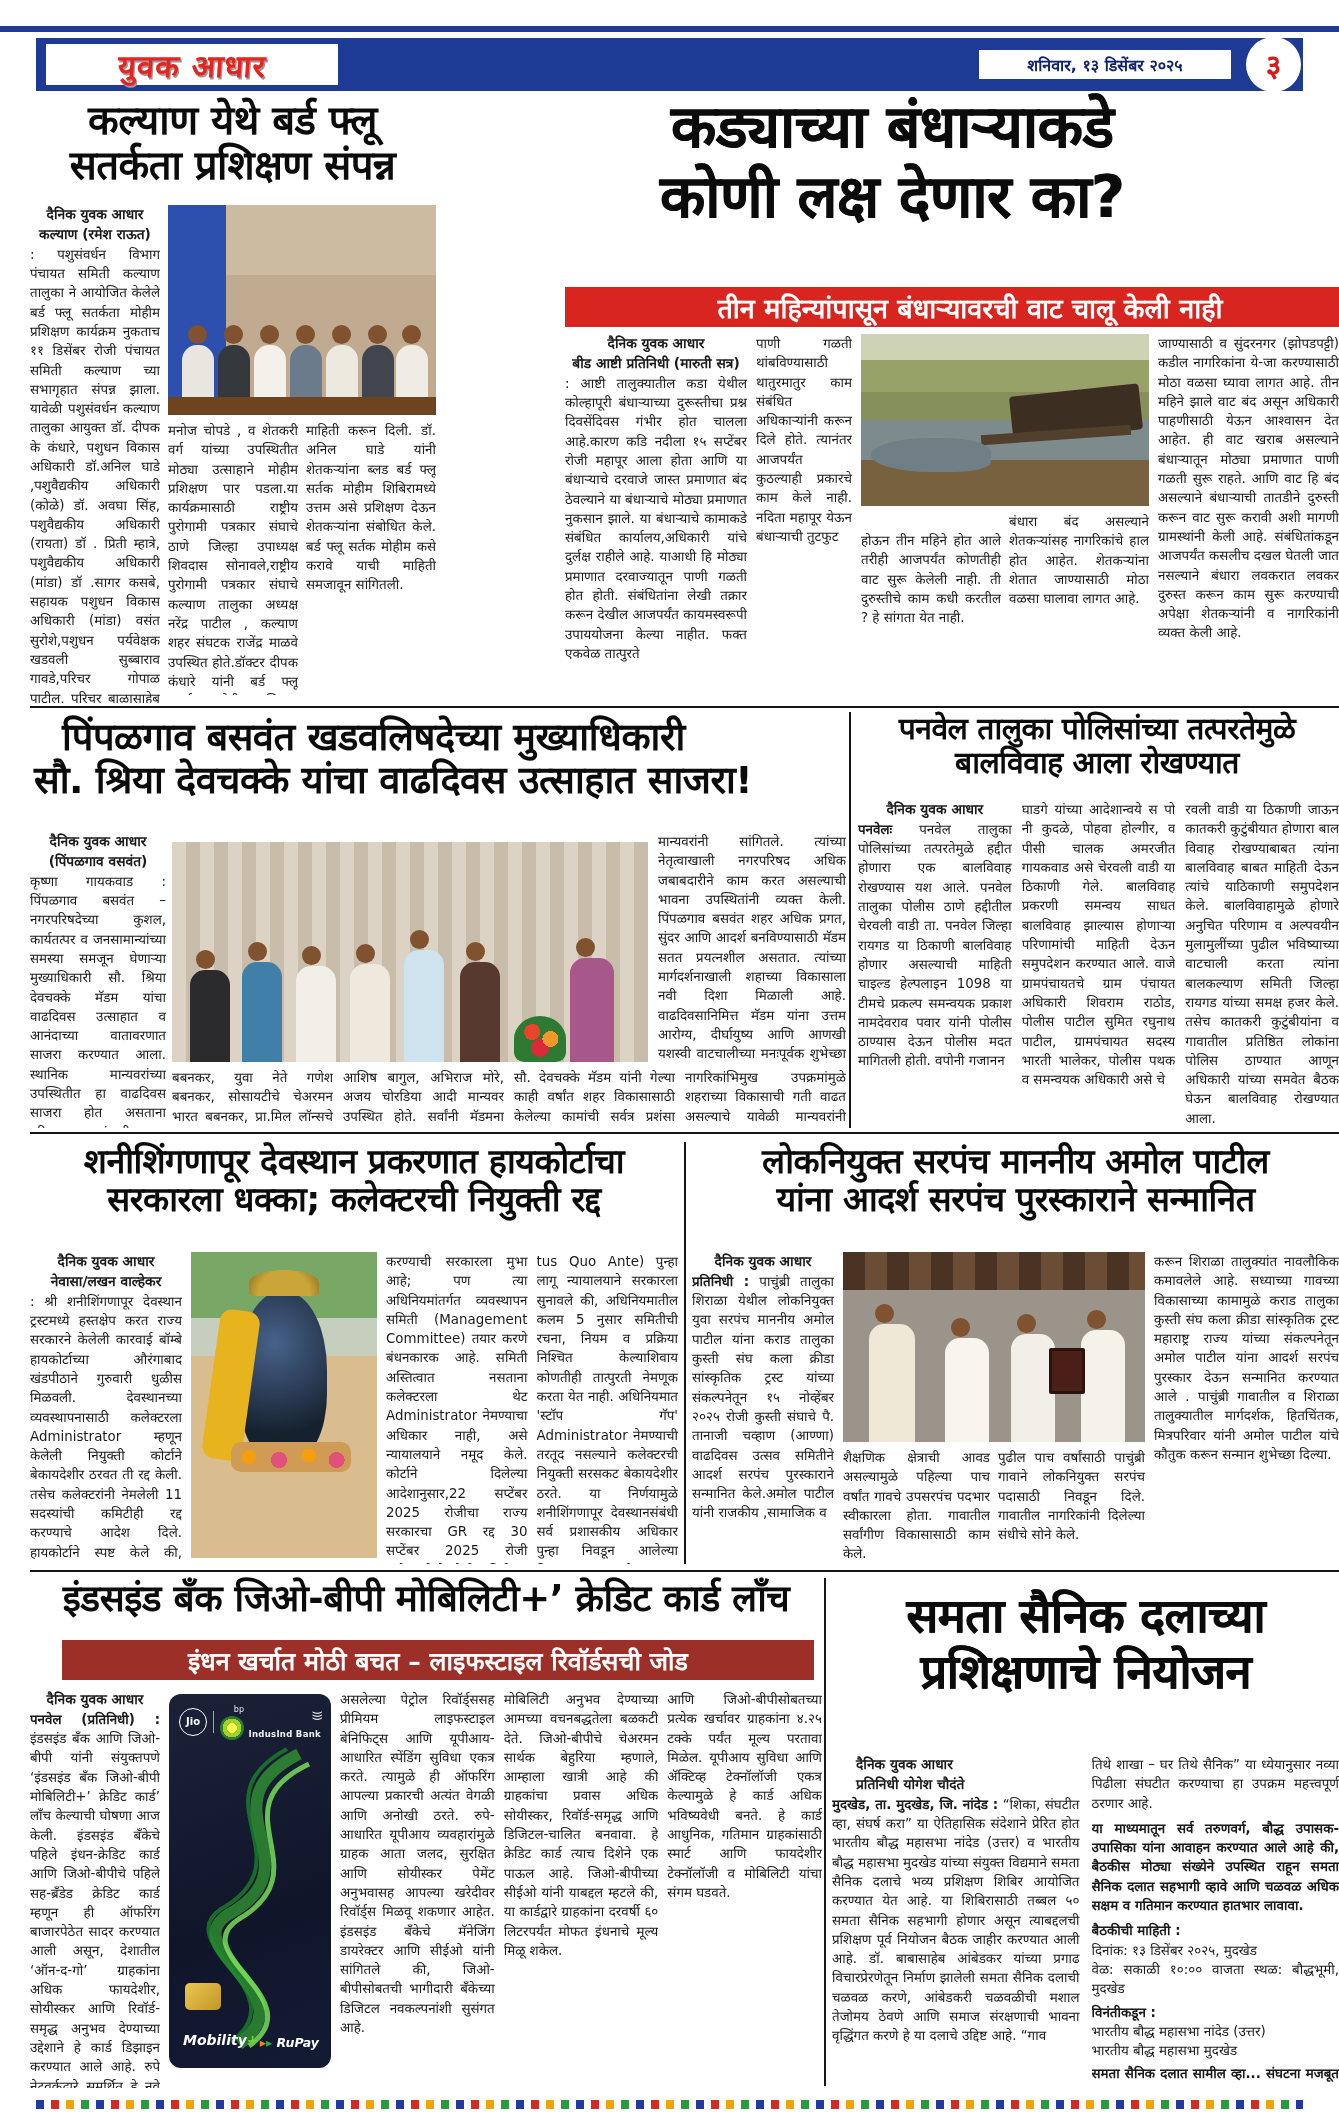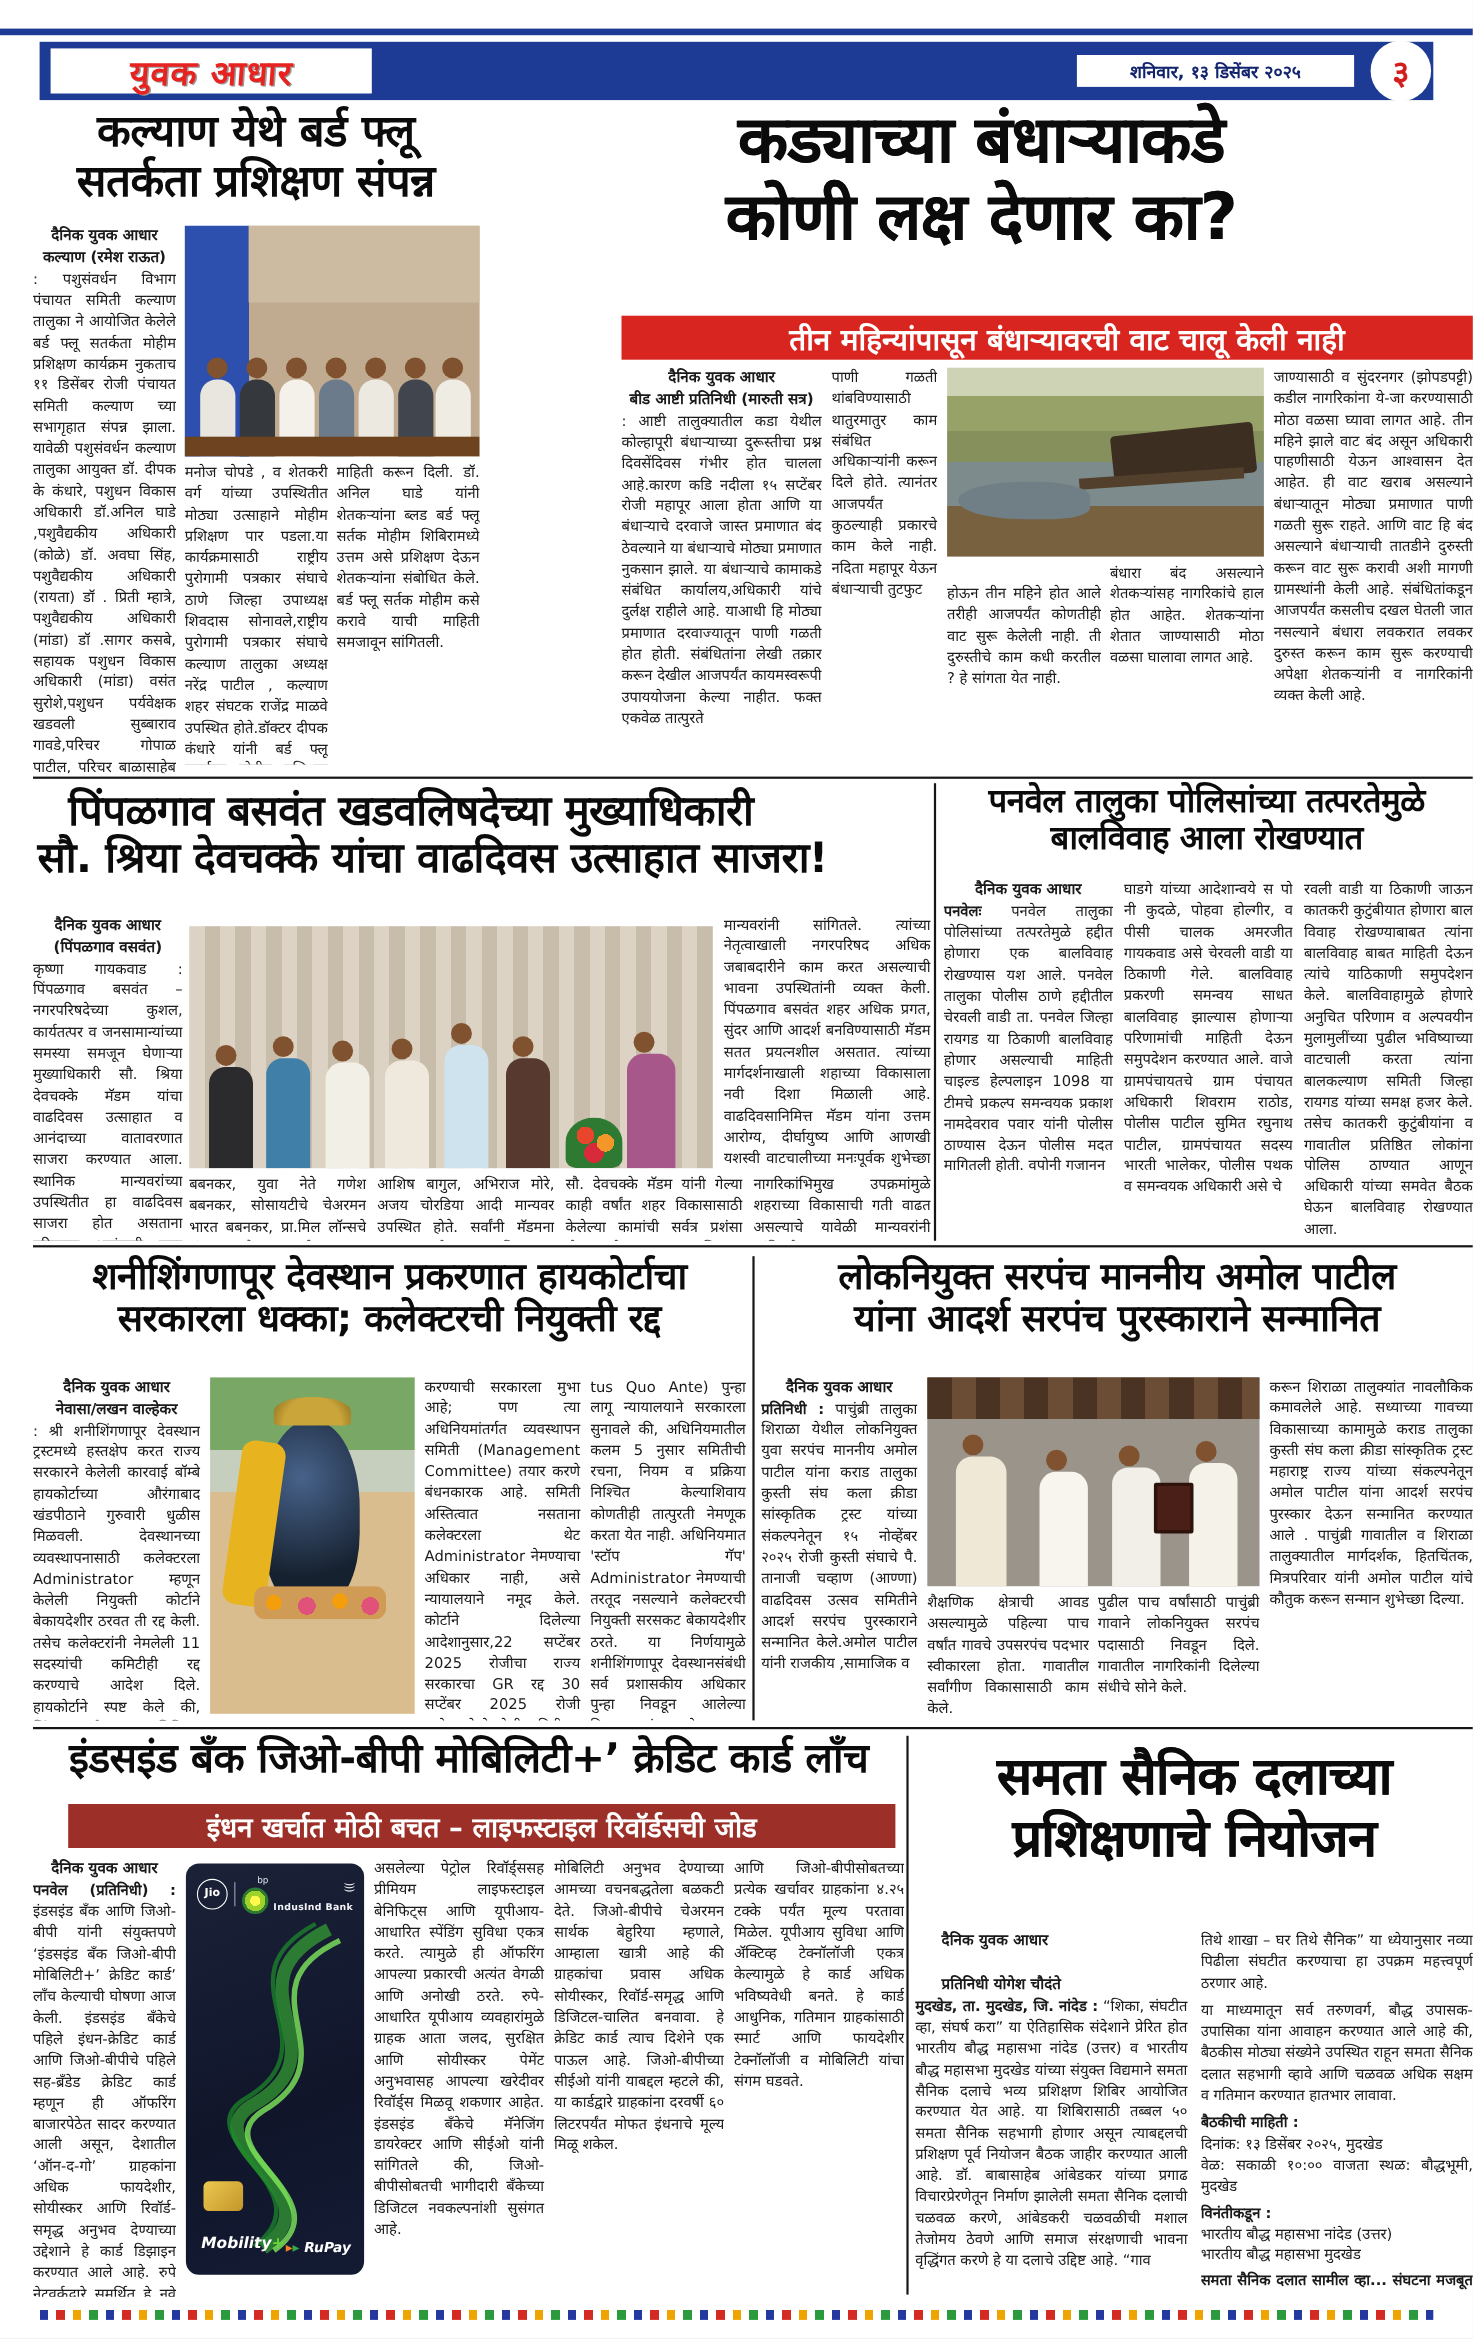--- a/index.html
+++ b/index.html
@@ -256,27 +256,27 @@
 
   <div class="abs rule" style="left:824px;top:1578px;width:2px;height:508px;"></div>
 
   <div class="abs hl hvy" style="left:832px;top:1588px;width:507px;font-size:47px;line-height:1.2;">
     <div>समता सैनिक दलाच्या</div>
     <div>प्रशिक्षणाचे नियोजन</div>
   </div>
   <div class="abs bd row" style="left:832px;top:1755px;width:507px;height:332px;gap:12px;">
     <div class="c" style="flex:1;">
       <span class="byl" style="text-align:left;padding-left:24px;">दैनिक युवक आधार</span>
-      <span class="byl" style="text-align:left;padding-left:24px;margin-top:20px;">प्रतिनिधी योगेश चौदंते</span>
+      <span class="byl" style="text-align:left;padding-left:24px;">प्रतिनिधी योगेश चौदंते</span>
       <span class="dl">मुदखेड, ता. मुदखेड, जि. नांदेड :</span>
       <span>“शिका, संघटीत व्हा, संघर्ष करा” या ऐतिहासिक संदेशाने प्रेरित होत भारतीय बौद्ध महासभा नांदेड (उत्तर) व भारतीय बौद्ध महासभा मुदखेड यांच्या संयुक्त विद्यमाने समता सैनिक दलाचे भव्य प्रशिक्षण शिबिर आयोजित करण्यात येत आहे. या शिबिरासाठी तब्बल ५० समता सैनिक सहभागी होणार असून त्याबद्दलची प्रशिक्षण पूर्व नियोजन बैठक जाहीर करण्यात आली आहे. डॉ. बाबासाहेब आंबेडकर यांच्या प्रगाढ विचारप्रेरणेतून निर्माण झालेली समता सैनिक दलाची चळवळ करणे, आंबेडकरी चळवळीची मशाल तेजोमय ठेवणे आणि समाज संरक्षणाची भावना वृद्धिंगत करणे हे या दलाचे उद्दिष्ट आहे. “गाव</span>
     </div>
     <div class="c" style="flex:1;">
       <div>तिथे शाखा – घर तिथे सैनिक” या ध्येयानुसार नव्या पिढीला संघटीत करण्याचा हा उपक्रम महत्त्वपूर्ण ठरणार आहे.</div>
-      <div style="margin-top:6px;">या माध्यमातून सर्व तरुणवर्ग, बौद्ध उपासक-उपासिका यांना आवाहन करण्यात आले आहे की, बैठकीस मोठ्या संख्येने उपस्थित राहून समता सैनिक दलात सहभागी व्हावे आणि चळवळ अधिक सक्षम व गतिमान करण्यात हातभार लावावा.</div>
+      <div style="margin-top:6px;font-weight:bold;">या माध्यमातून सर्व तरुणवर्ग, बौद्ध उपासक-उपासिका यांना आवाहन करण्यात आले आहे की, बैठकीस मोठ्या संख्येने उपस्थित राहून समता सैनिक दलात सहभागी व्हावे आणि चळवळ अधिक सक्षम व गतिमान करण्यात हातभार लावावा.</div>
       <div class="dl" style="margin-top:6px;">बैठकीची माहिती :</div>
       <div>दिनांक: १३ डिसेंबर २०२५, मुदखेड</div>
       <div>वेळ: सकाळी १०:०० वाजता स्थळ: बौद्धभूमी, मुदखेड</div>
       <div class="dl" style="margin-top:4px;">विनंतीकडून :</div>
       <div>भारतीय बौद्ध महासभा नांदेड (उत्तर)</div>
       <div>भारतीय बौद्ध महासभा मुदखेड</div>
       <div class="dl" style="margin-top:4px;">समता सैनिक दलात सामील व्हा... संघटना मजबूत करा!</div>
     </div>
   </div>
 

